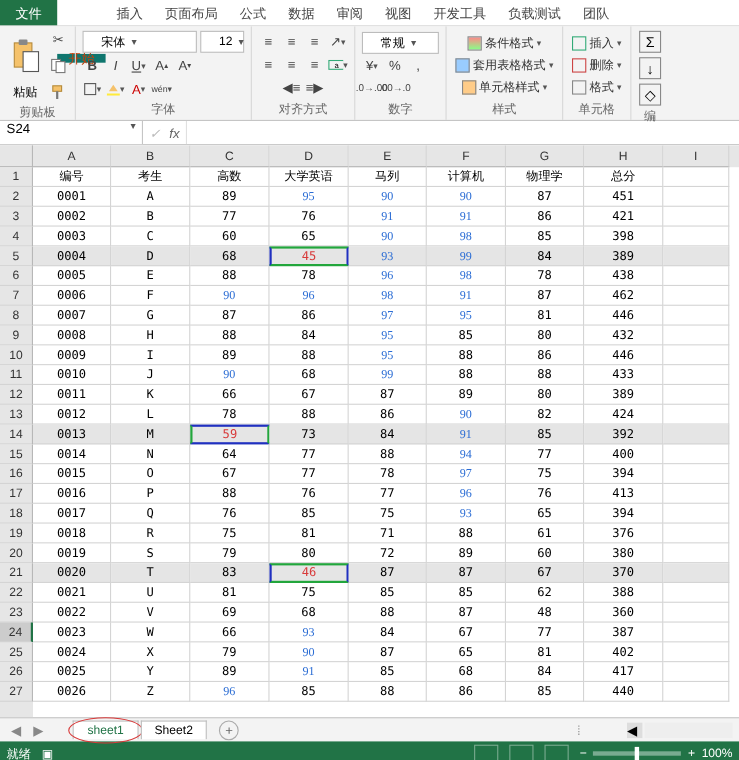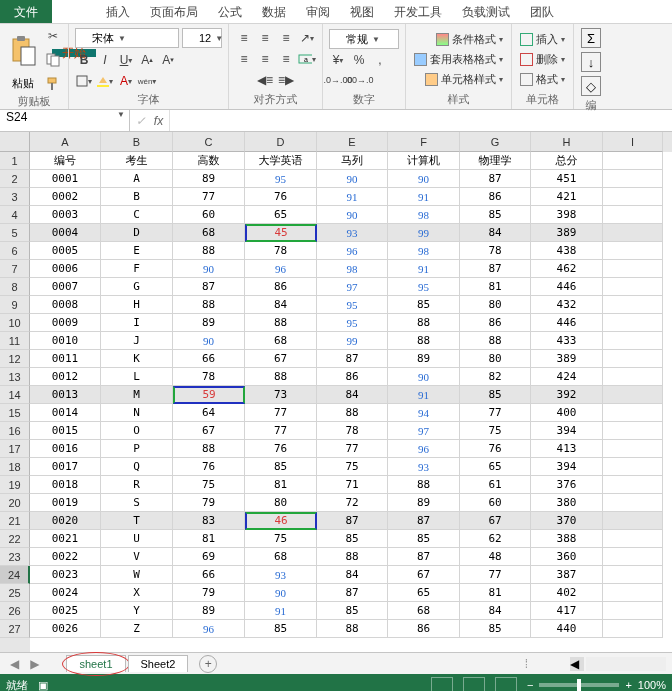--- a/index.html
+++ b/index.html
@@ -218,21 +218,21 @@
           </div>
         <div class="ibtn">
             <span style="font-size:9px">.00→.0</span>
           </div>
       </div>
     </div>
     <div class="group-label">数字</div>
   </div>
 
   <div class="group">
-    <div class="group-body col" style="align-items:flex-end;gap:3px">
+    <div class="group-body col" style="align-items:center;gap:3px">
       <div class="ribtn">
           <span class="sq" style="background:linear-gradient(#f88,#8f8)"></span>
           <span>条件格式</span>
           <span class="dd">▾</span>
         </div>
       <div class="ribtn">
           <span class="sq" style="background:#9cf"></span>
           <span>套用表格格式</span>
           <span class="dd">▾</span>
         </div>

